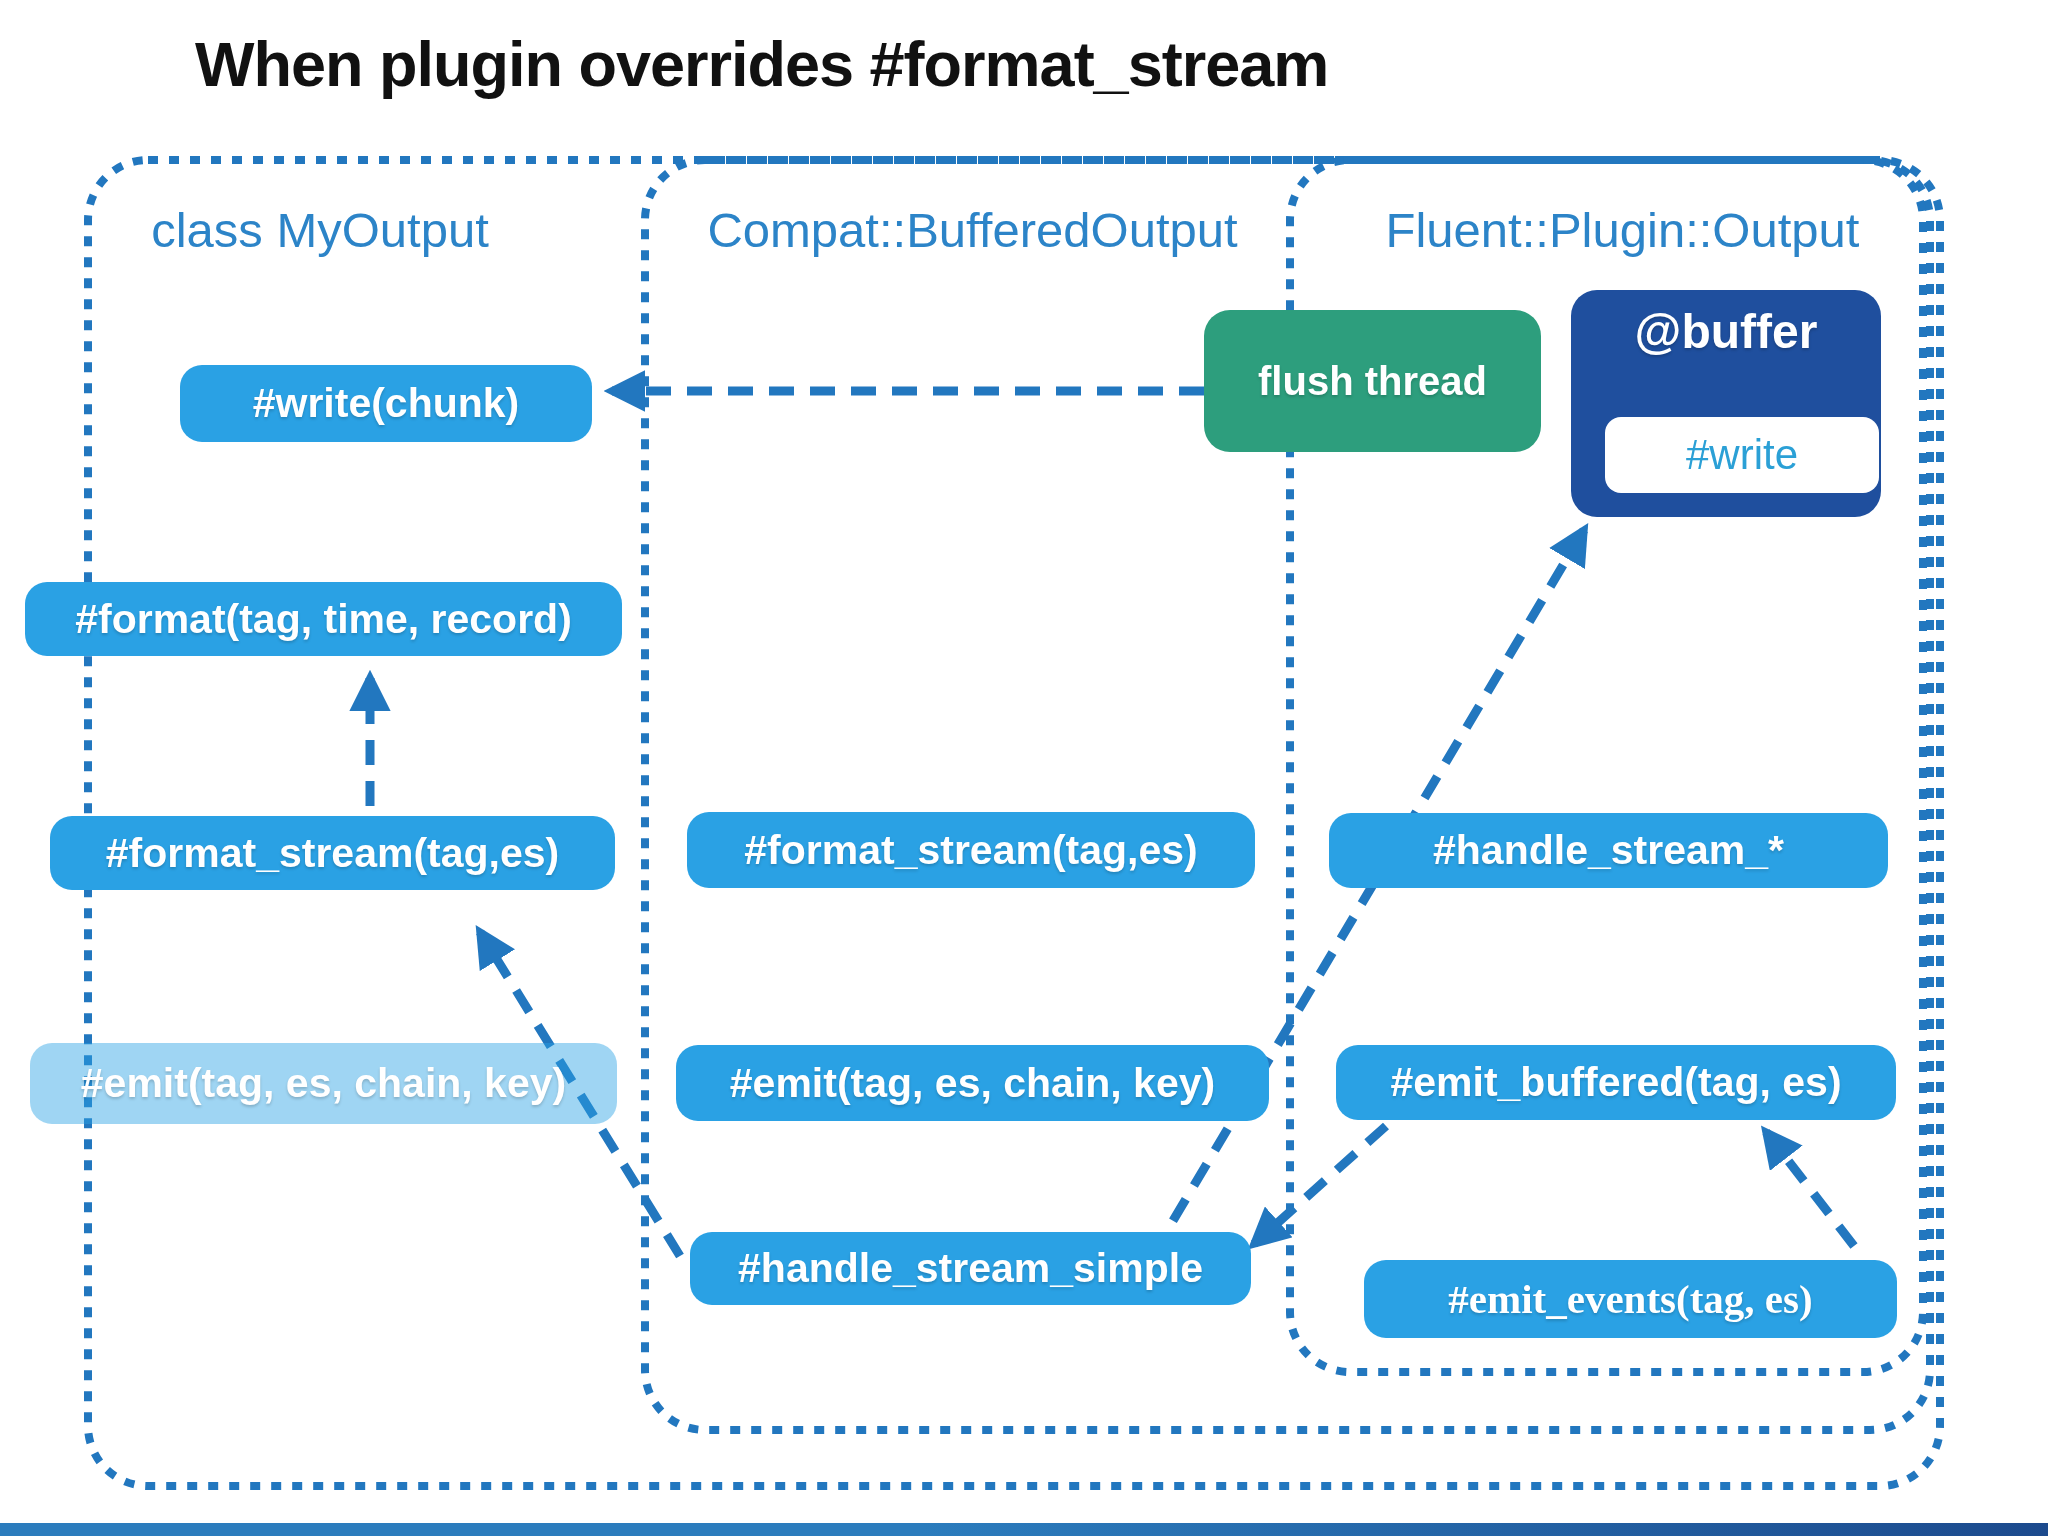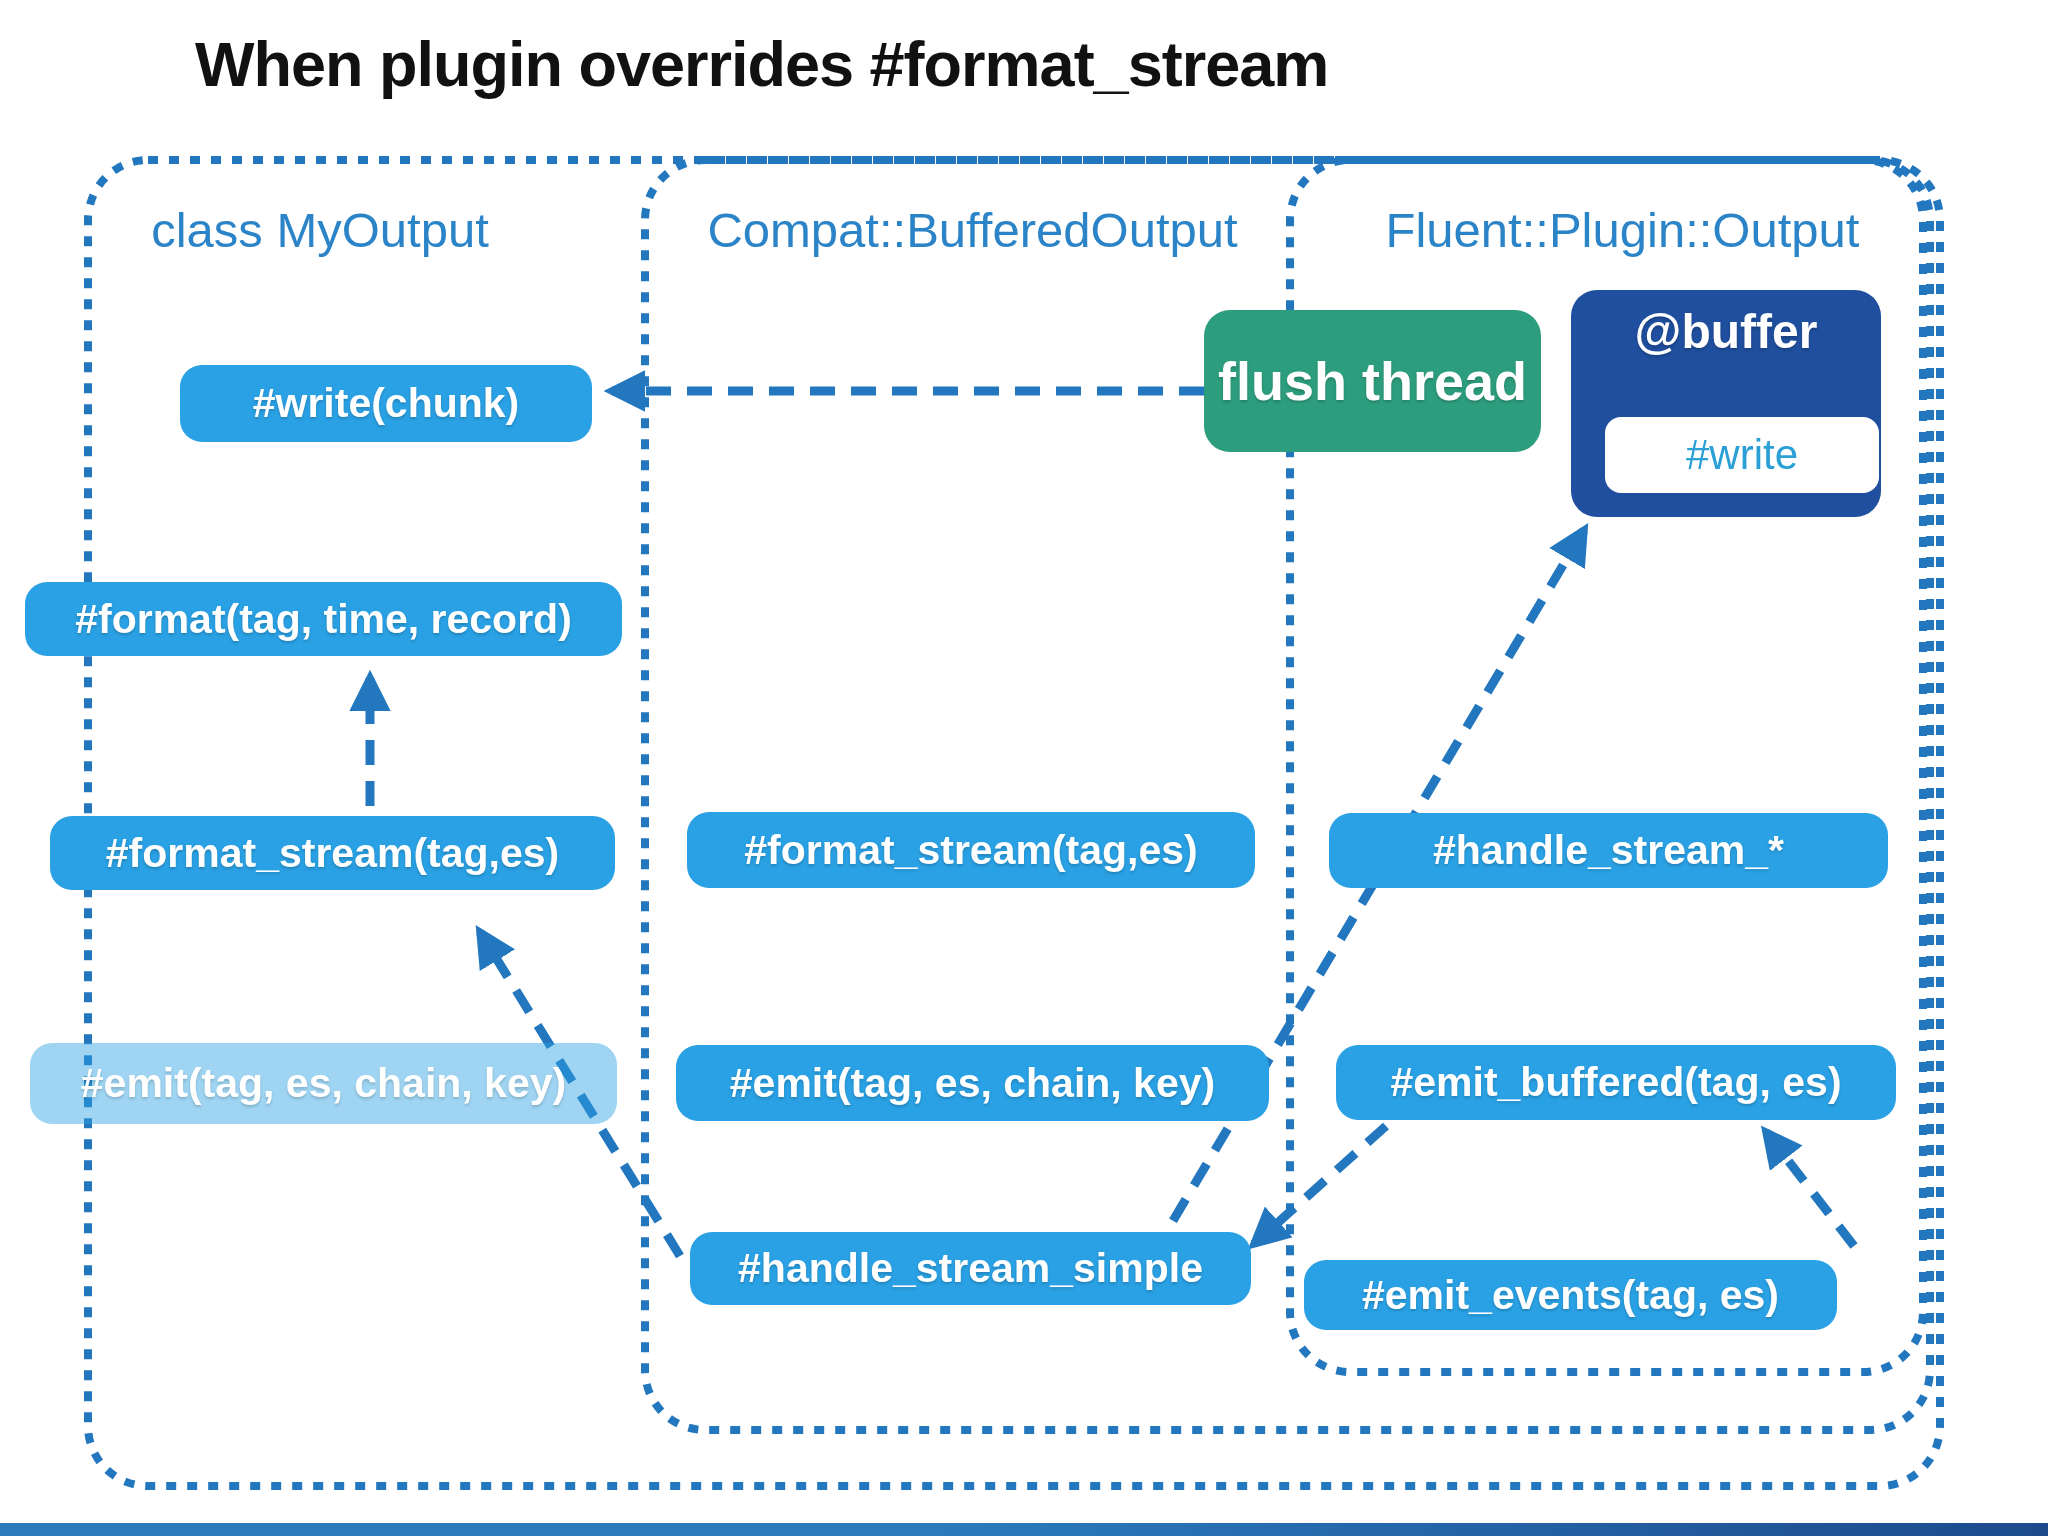--- a/index.html
+++ b/index.html
@@ -19,21 +19,21 @@
   .hdr{
     position:absolute;font-size:49px;font-weight:400;color:var(--header-blue);
     text-align:center;white-space:nowrap;
   }
   .node{
     position:absolute;display:flex;align-items:center;justify-content:center;
     background:var(--azure);border-radius:22px;color:#ffffff;font-weight:700;
     font-size:41px;white-space:nowrap;text-shadow:0 2px 3px rgba(0,0,0,0.18);
   }
   .node.faded{background:var(--azure-faded);}
-  .node.green{background:var(--green);border-radius:26px;font-size:54px;}
+  .node.green{background:var(--green);border-radius:26px;font-size:40px;}
   .buffer{
     position:absolute;left:1571px;top:290px;width:310px;height:227px;
     background:var(--dark-blue);border-radius:26px;
   }
   .buffer-title{
     position:absolute;left:0;top:14px;width:100%;text-align:center;
     color:#ffffff;font-weight:700;font-size:48px;text-shadow:0 2px 3px rgba(0,0,0,0.2);
   }
   .buffer-write{
     position:absolute;left:14px;top:127px;width:274px;height:76px;
@@ -80,21 +80,21 @@
   <div class="node" style="left:50px;top:816px;width:565px;height:74px;">#format_stream(tag,es)</div>
   <div class="node faded" style="left:30px;top:1043px;width:587px;height:81px;">#emit(tag, es, chain, key)</div>
 
   <div class="node" style="left:687px;top:812px;width:568px;height:76px;">#format_stream(tag,es)</div>
   <div class="node" style="left:676px;top:1045px;width:593px;height:76px;">#emit(tag, es, chain, key)</div>
   <div class="node" style="left:690px;top:1232px;width:561px;height:73px;">#handle_stream_simple</div>
 
   <div class="node green" style="left:1204px;top:310px;width:337px;height:142px;">flush thread</div>
   <div class="node" style="left:1329px;top:813px;width:559px;height:75px;">#handle_stream_*</div>
   <div class="node" style="left:1336px;top:1045px;width:560px;height:75px;">#emit_buffered(tag, es)</div>
-  <div class="node" style="left:1304px;top:1260px;width:533px;height:70px;">#emit_events(tag, es)</div>
+  <div class="node" style="left:1364px;top:1260px;width:533px;height:78px;font-family:Liberation Serif, serif;">#emit_events(tag, es)</div>
 
   <div class="buffer">
     <div class="buffer-title">@buffer</div>
     <div class="buffer-write">#write</div>
   </div>
 
   <div class="bottom-bar"></div>
 </div>
 
 </body></html>

